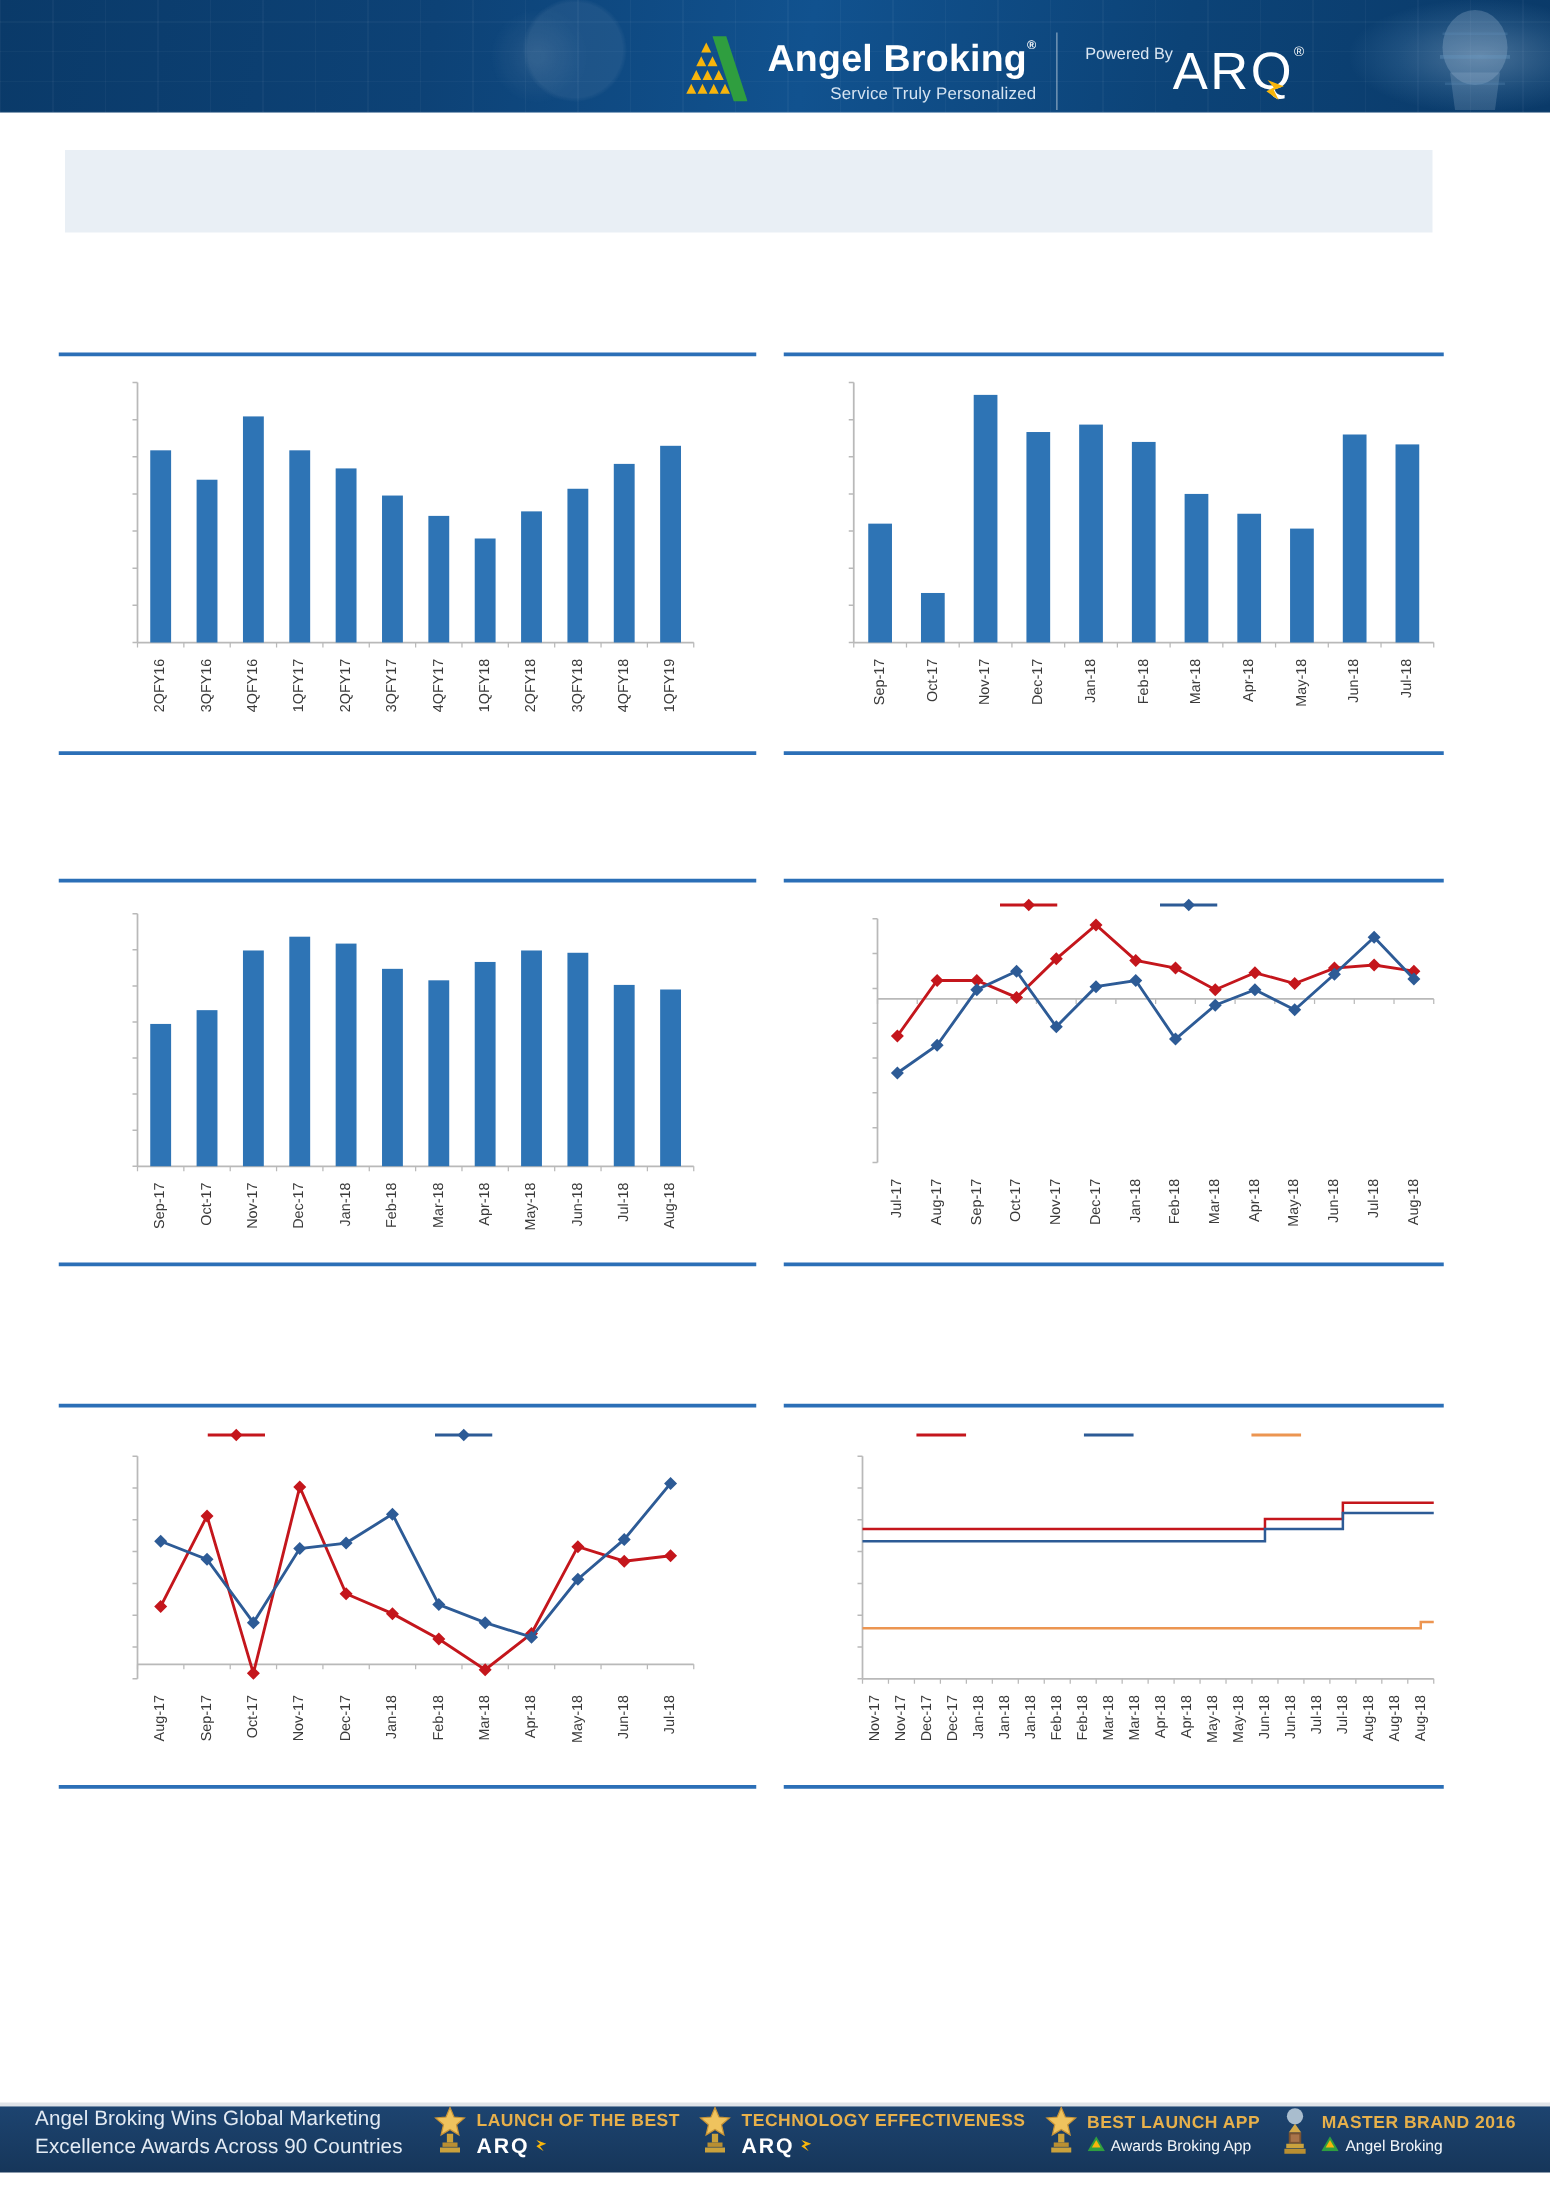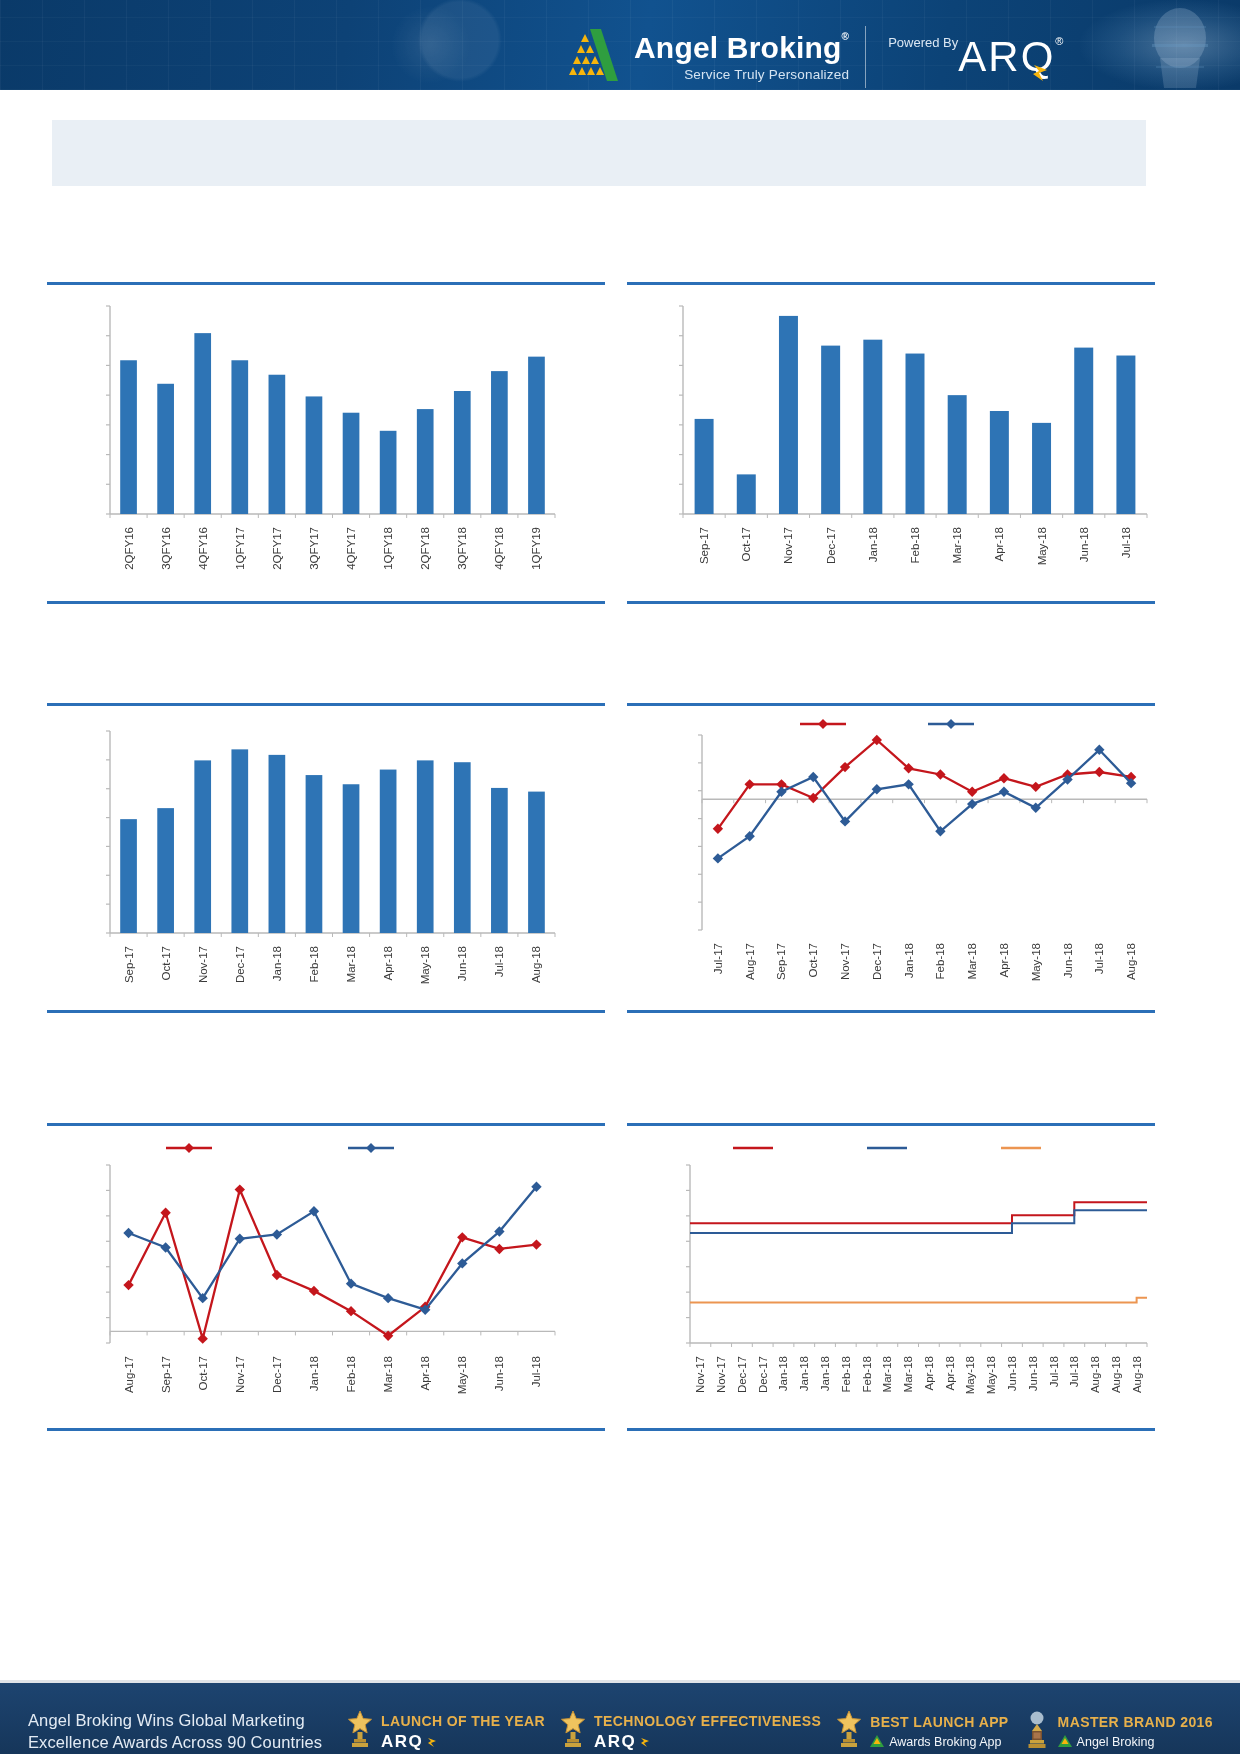--- a/index.html
+++ b/index.html
@@ -8,21 +8,21 @@
 
   
   .hdr{position:absolute;top:0;left:0;width:1240px;height:90px;overflow:hidden;
        background:linear-gradient(100deg,#0a3a69 0%,#0d4276 28%,#11528f 52%,#0d4largest 0,#0c4377 76%,#0a3a69 100%);
        background:linear-gradient(100deg,#0a3a69 0%,#0d4276 28%,#11528f 52%,#0c4377 76%,#0a3a69 100%);}
   .hdr-pattern{position:absolute;inset:0;opacity:.9;background:
       repeating-linear-gradient(90deg,rgba(255,255,255,.045) 0 1px,transparent 1px 42px),
       repeating-linear-gradient(0deg,rgba(255,255,255,.035) 0 1px,transparent 1px 24px),
       radial-gradient(circle at 430px 45px,rgba(255,255,255,.10) 0 2px,transparent 40px),
       radial-gradient(circle at 460px 40px,rgba(255,255,255,.07) 38px,transparent 42px);}
-  .hdr-inner{position:absolute;left:556px;top:0;height:114px;display:flex;align-items:center;gap:16px}
+  .hdr-inner{position:absolute;left:536px;top:0;height:114px;display:flex;align-items:center;gap:16px}
   .brand-text{color:#fff;line-height:1}
   .brand-name{font-size:30px;font-weight:bold;letter-spacing:.2px}
   .brand-name sup{font-size:10px;vertical-align:18px}
   .brand-tagline{font-size:13.5px;color:#d5e4f2;margin-top:5px;text-align:right;letter-spacing:.2px}
   .hdr-divider{width:1px;height:62px;background:rgba(255,255,255,.5)}
   .powered{color:#fff;display:flex;flex-direction:row;align-items:flex-start;line-height:1}
   .powered-by{font-size:13px;color:#dbe7f3;margin-left:6px;margin-bottom:3px}
   .arq-wrap{position:relative;display:inline-block}
   .arq-text{font-size:42px;font-weight:normal;letter-spacing:2px;color:#ffffff}
   .arq-text sup{font-size:11px;vertical-align:26px;letter-spacing:0}
@@ -46,23 +46,23 @@
   .legend-label{font-size:11px;color:#3a3a3a;min-width:2px}
   .lg-mr{top:12px;height:18px;gap:74px}
   .lg-bl{top:16px;height:18px;gap:128px;transform:translateX(-42px)}
   .lg-br{top:16px;height:18px;gap:86px}
   .mount-r1{top:16px;bottom:10px}
   .mount-ml{top:22px;bottom:8px}
   .mount-mr{top:30px;bottom:8px}
   .mount-r3{top:38px;bottom:6px}
 
   
-  .ftr{position:absolute;left:0;bottom:0;width:1240px;height:74px;
+  .ftr{position:absolute;left:0;bottom:16px;width:1240px;height:56px;
       background:linear-gradient(180deg,#1d4470 0%,#16365a 100%);
-      border-top:3px solid #dfe3e8;display:flex;align-items:flex-end}
+      border-top:3px solid #dfe3e8;display:flex;align-items:flex-start}
   .ftr-headline{margin-left:28px;width:300px;color:#e3ebf4;font-size:16.5px;line-height:1.32;letter-spacing:.1px}
   .awards{flex:1;display:flex;justify-content:space-evenly;align-items:center;padding:0 12px 0 4px}
   .award{display:flex;align-items:center;gap:8px}
   .award-title{font-size:14px;font-weight:bold;color:#e7b04b;letter-spacing:.4px;white-space:nowrap}
   .award-sub{margin-top:3px;display:flex;align-items:center;gap:5px;color:#ffffff}
   .sub-arq{font-size:17px;font-weight:bold;letter-spacing:1.5px;position:relative}
   .sub-plain{font-size:12.5px;color:#f2f6fa;white-space:nowrap}
 </style>
 </head>
 <body>
@@ -545,21 +545,21 @@
     <div class="award">
       <span>
         <svg width="26" height="40" viewBox="0 0 26 40">
           <polygon points="13,1 16.2,8.6 24.5,9.3 18.2,14.8 20.1,22.9 13,18.6 5.9,22.9 7.8,14.8 1.5,9.3 9.8,8.6" fill="#efc35e" stroke="#c99436" stroke-width="1"></polygon>
           <rect x="10.5" y="22" width="5" height="7" fill="#caa23d"></rect>
           <rect x="7" y="29" width="12" height="3.5" fill="#b98f32"></rect>
           <rect x="5" y="33" width="16" height="4" fill="#caa23d"></rect>
         </svg>
       </span>
       <div>
-        <div class="award-title">LAUNCH OF THE YEAR</div>
+        <div class="award-title">LAUNCH OF THE BEST</div>
         <div class="award-sub">
             <span class="sub-arq">ARQ</span>
             <span class="mini-bolt"><svg width="9" height="9" viewBox="0 0 9 9">
                 <polygon points="0,0 8,3 3,5 6,9 0,5 3,3" fill="#f7b50c"></polygon>
               </svg></span>
           </div>
       </div>
     </div>
 
     <div class="award">

